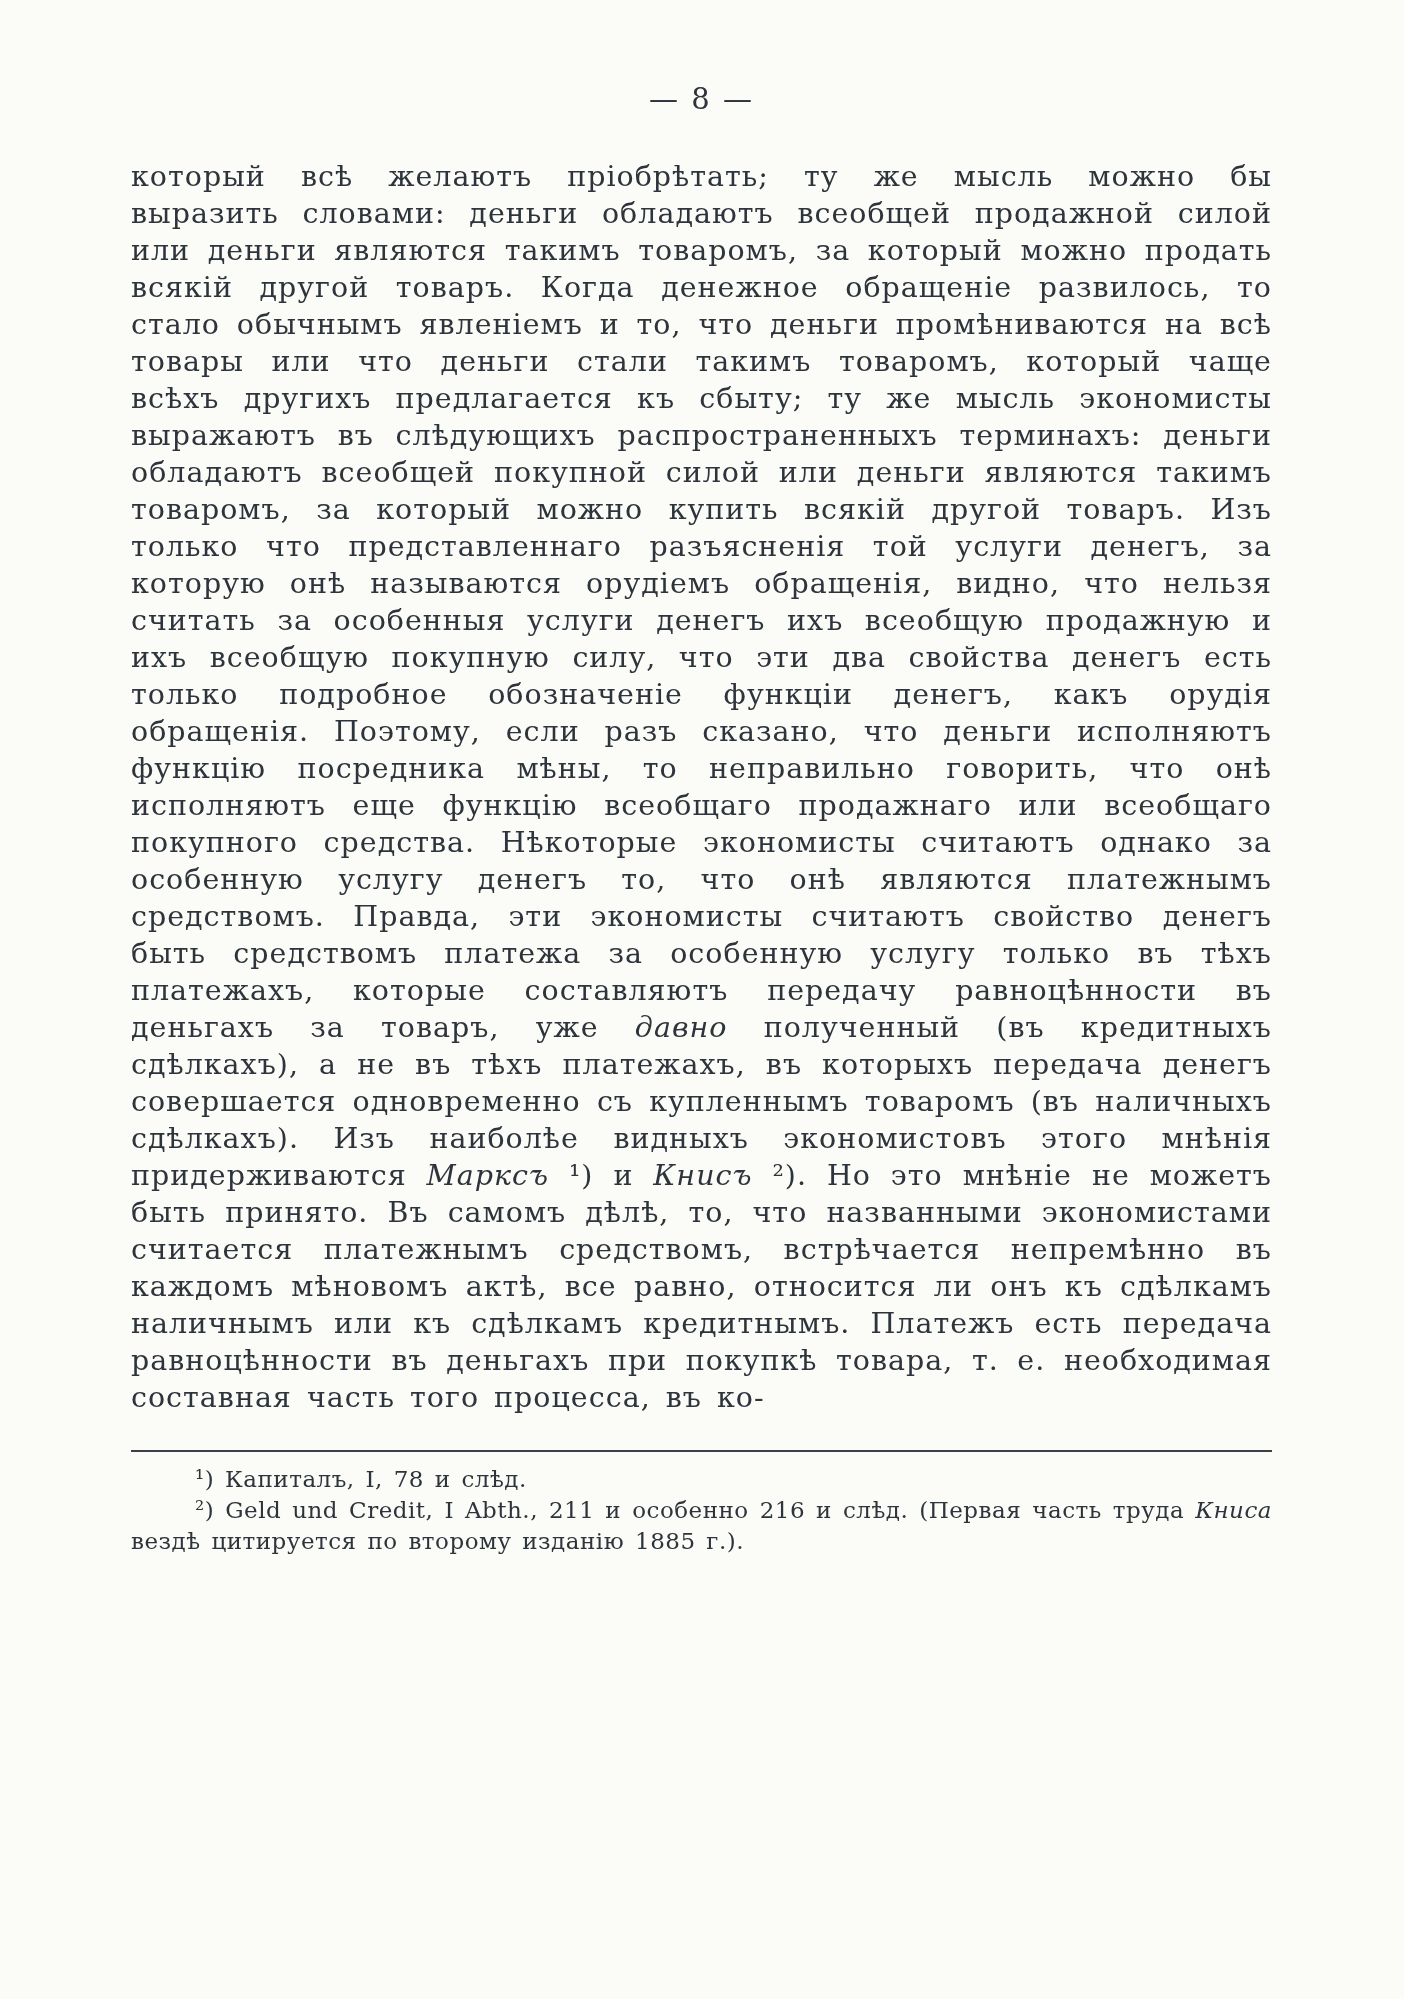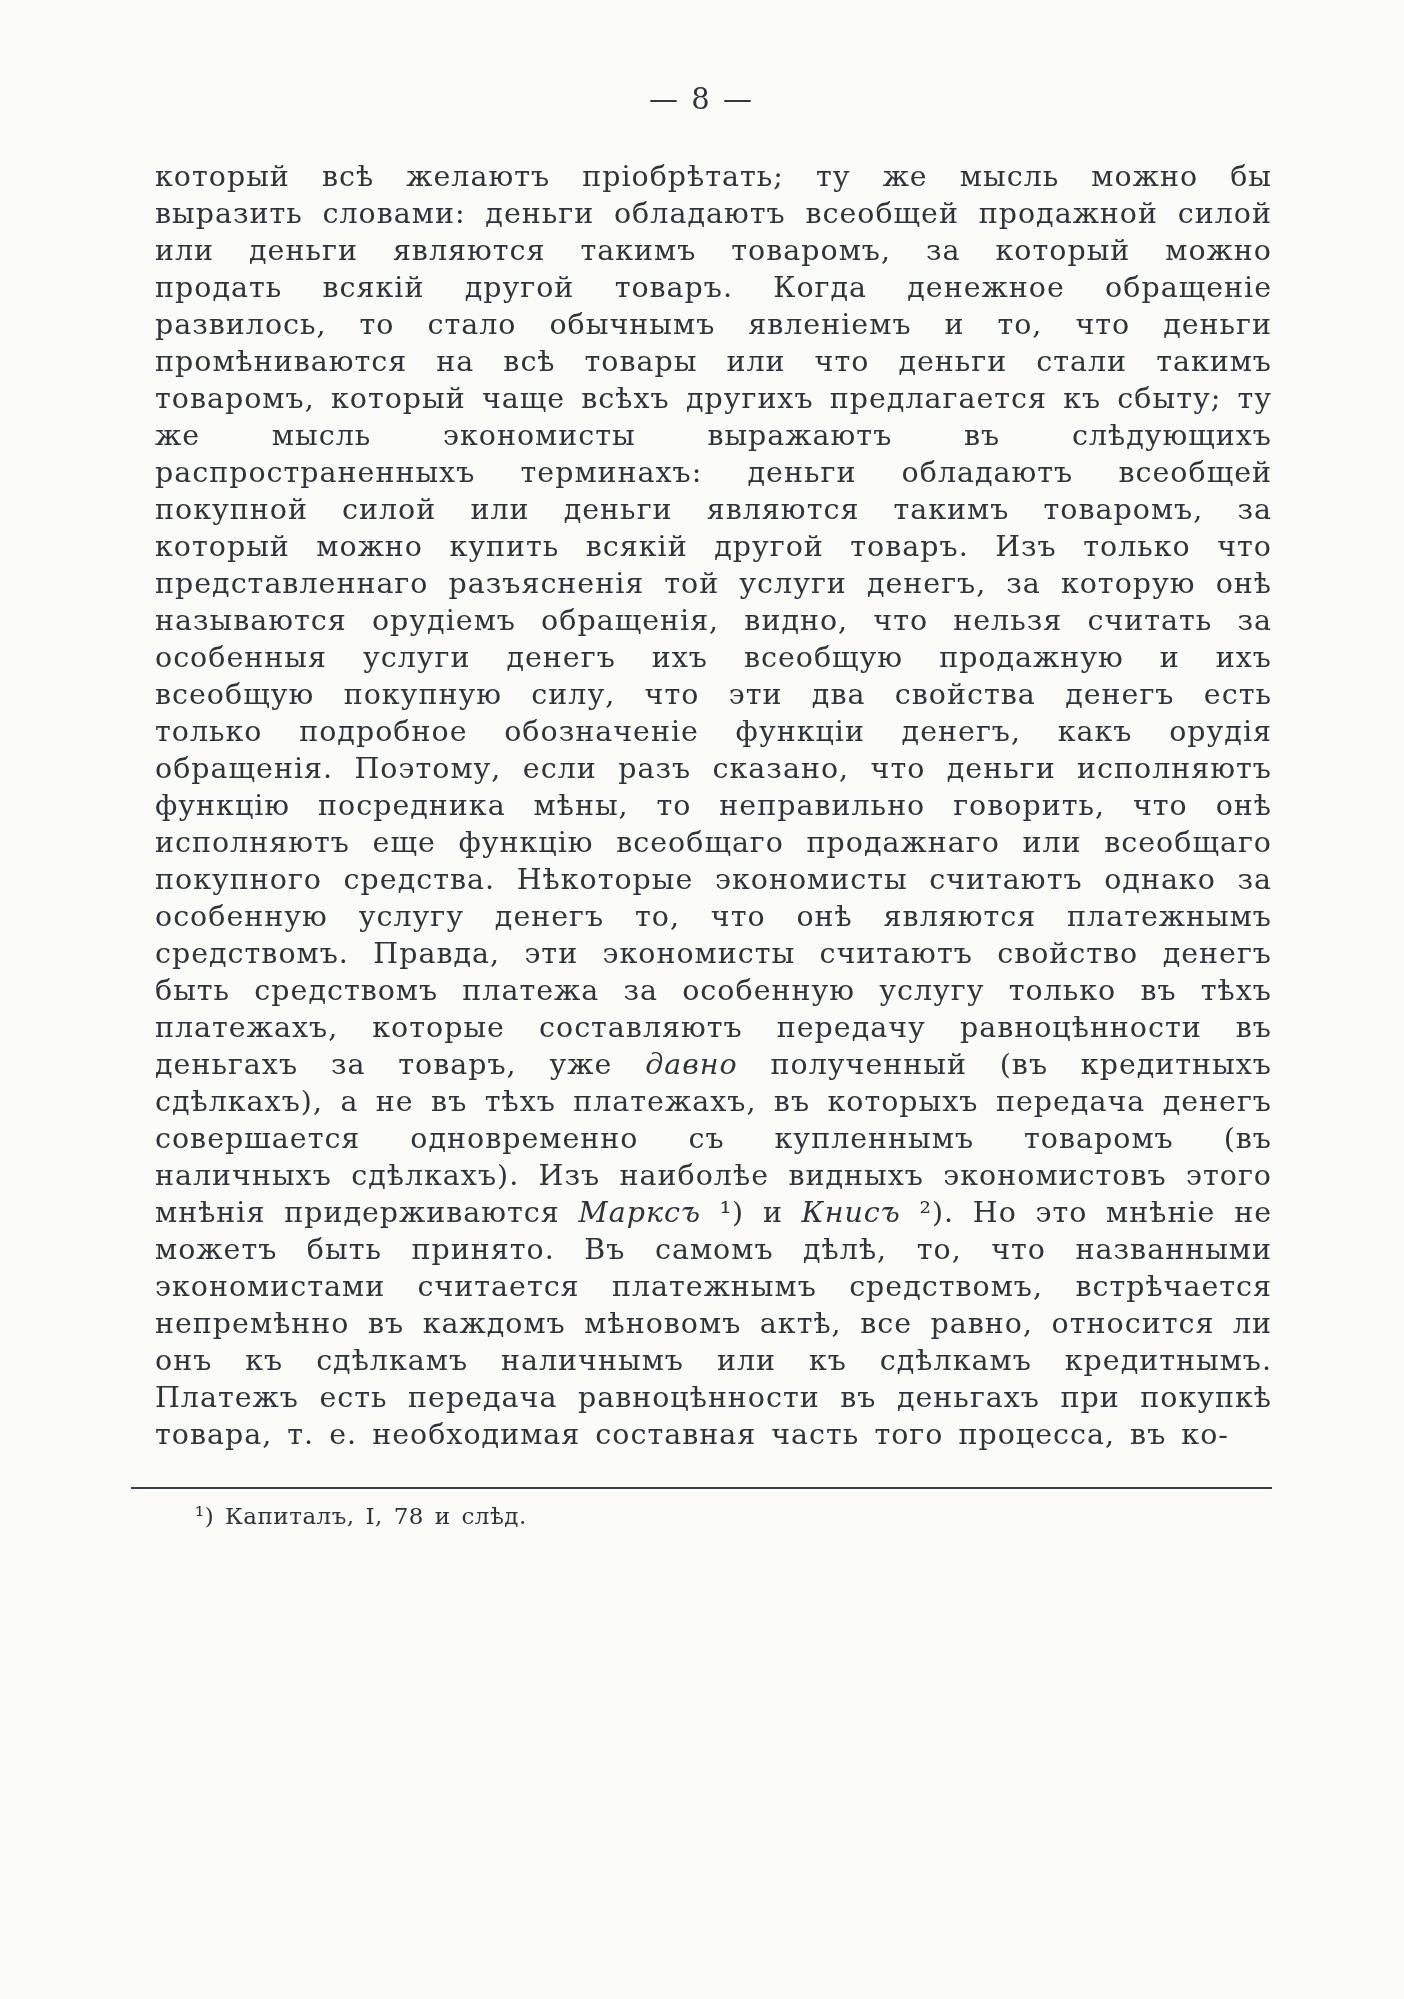--- a/index.html
+++ b/index.html
@@ -30,21 +30,20 @@
     color: #2e343b;
     margin-bottom: 42px;
   }
   .body-text {
     font-size: 28.5px;
     line-height: 37px;
     text-align: justify;
     letter-spacing: 1px;
     word-spacing: 5px;
     color: #2e343b;
-    margin-left: 24px;
   }
   .italic {
     font-style: italic;
   }
   .footnote-sep {
     margin-top: 34px;
     width: 1141px;
     height: 2px;
     background: #3a4047;
   }
@@ -69,16 +68,17 @@
   <div class="content">
 
     <div class="page-number">— 8 —</div>
 
     <div class="body-text"><span>который всѣ желаютъ пріобрѣтать; ту же мысль можно бы выразить словами: деньги обладаютъ всеобщей продажной силой или деньги являются такимъ товаромъ, за который можно продать всякій другой товаръ. Когда денежное обращеніе развилось, то стало обычнымъ явленіемъ и то, что деньги промѣниваются на всѣ товары или что деньги стали такимъ товаромъ, который чаще всѣхъ другихъ предлагается къ сбыту; ту же мысль экономисты выражаютъ въ слѣдующихъ распространенныхъ терминахъ: деньги обладаютъ всеобщей покупной силой или деньги являются такимъ товаромъ, за который можно купить всякій другой товаръ. Изъ только что представленнаго разъясненія той услуги денегъ, за которую онѣ называются орудіемъ обращенія, видно, что нельзя считать за особенныя услуги денегъ ихъ всеобщую продажную и ихъ всеобщую покупную силу, что эти два свойства денегъ есть только подробное обозначеніе функціи денегъ, какъ орудія обращенія. Поэтому, если разъ сказано, что деньги исполняютъ функцію посредника мѣны, то неправильно говорить, что онѣ исполняютъ еще функцію всеобщаго продажнаго или всеобщаго покупного средства. Нѣкоторые экономисты считаютъ однако за особенную услугу денегъ то, что онѣ являются платежнымъ средствомъ. Правда, эти экономисты считаютъ свойство денегъ быть средствомъ платежа за особенную услугу только въ тѣхъ платежахъ, которые составляютъ передачу равноцѣнности въ деньгахъ за товаръ, уже </span><span class="italic">давно</span><span> полученный (въ кредитныхъ сдѣлкахъ), а не въ тѣхъ платежахъ, въ которыхъ передача денегъ совершается одновременно съ купленнымъ товаромъ (въ наличныхъ сдѣлкахъ). Изъ наиболѣе видныхъ экономистовъ этого мнѣнія придерживаются </span><span class="italic">Марксъ</span><span> ¹) и </span><span class="italic">Книсъ</span><span> ²). Но это мнѣніе не можетъ быть принято. Въ самомъ дѣлѣ, то, что названными экономистами считается платежнымъ средствомъ, встрѣчается непремѣнно въ каждомъ мѣновомъ актѣ, все равно, относится ли онъ къ сдѣлкамъ наличнымъ или къ сдѣлкамъ кредитнымъ. Платежъ есть передача равноцѣнности въ деньгахъ при покупкѣ товара, т. е. необходимая составная часть того процесса, въ ко-</span></div>
 
     <div class="footnote-sep"></div>
 
     <div class="footnotes">
       <p class="footnote"><span>¹) Капиталъ, I, 78 и слѣд.</span></p>
+      <p class="footnote"><span>²) Geld und Credit, I Abth., 211 и особенно 216 и слѣд. (Первая часть труда </span><span class="italic">Книса</span><span> вездѣ цитируется по второму изданію 1885 г.).</span></p>
     </div>
 
   </div>
 </div>
 
 </body></html>

